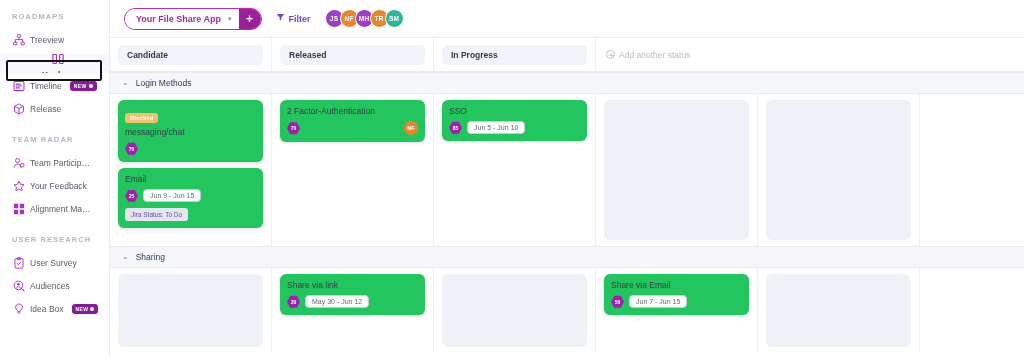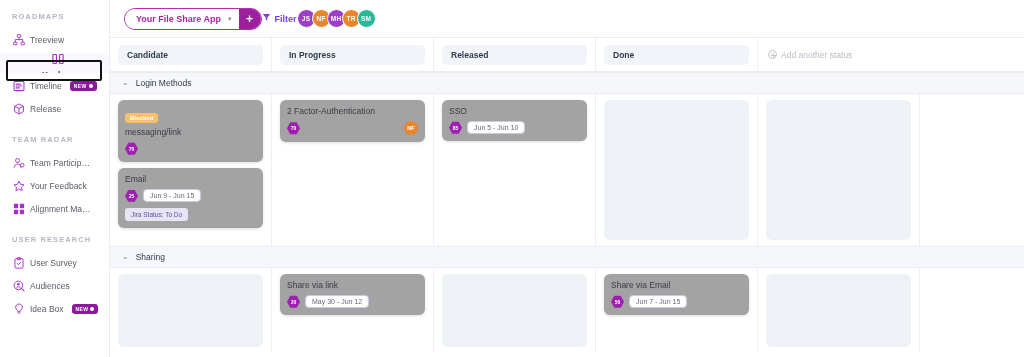--- a/index.html
+++ b/index.html
@@ -114,20 +114,21 @@
     overflow: hidden;
   }
 
   
   .toolbar {
     height: 38px;
     min-height: 38px;
     display: flex;
     align-items: center;
     padding: 8px 14px;
+    gap: 14px;
     border-bottom: 1px solid #eceaf2;
     background: #fff;
   }
   .proj-select {
     display: flex;
     align-items: stretch;
     height: 22px;
     border-radius: 11px;
     overflow: hidden;
     border: 1px solid #b52fb0;
@@ -289,21 +290,21 @@
   .lane.row1 .lane-cell { height: 152px; }
   .lane.row2 .lane-cell { height: 85px; }
 
   .drop-zone {
     flex: 1;
     background: #eef2f6;
     border-radius: 6px;
   }
 
   .card {
-    background: #a3a3a3;
+    background: #22c55e;
     border-radius: 6px;
     box-shadow: 0 1px 3px rgba(40,40,80,.16);
     padding: 6px 7px 7px 7px;
   }
   .card-title {
     font-size: 8.5px;
     color: #3a3a46;
     margin-bottom: 5px;
     line-height: 1.2;
   }
@@ -512,41 +513,38 @@
           <div class="avatar" style="background: rgb(43, 184, 154);">SM</div>
         </div>
     </div>
 
     <div class="board">
       <div class="col-head-row" id="column-headers">
           <div class="col">
             <div class="col-pill">Candidate</div>
           </div>
           <div class="col">
+            <div class="col-pill">Released</div>
+          </div>
+          <div class="col">
             <div class="col-pill">In Progress</div>
-          </div>
-          <div class="col">
-            <div class="col-pill">Released</div>
-          </div>
-          <div class="col">
-            <div class="col-pill">Done</div>
           </div>
           <div class="col-add">
             <span class="circle-plus"></span>
             <span>Add another status</span>
           </div>
         </div>
       <div id="board-groups">
           <div class="group-head">
             <span class="chev">⌄</span>
             <span class="group-title">Login Methods</span>
           </div>
           <div class="lane row1">
             <div class="lane-cell">
-              <div class="card"><div class="chip-blocked">Blocked</div><div class="card-title">messaging/link</div><div class="card-row">
+              <div class="card"><div class="chip-blocked">Blocked</div><div class="card-title">messaging/chat</div><div class="card-row">
                   <div class="card-row">
                     <span class="hexa">70</span>
                   </div>
                 </div></div>
               <div class="card"><div class="card-title">Email</div><div class="card-row">
                   <div class="card-row">
                     <span class="hexa">25</span>
                     <span class="date-pill">Jun 9 - Jun 15</span>
                   </div>
                 </div><div class="jira-pill">Jira Status: To Do</div></div>

